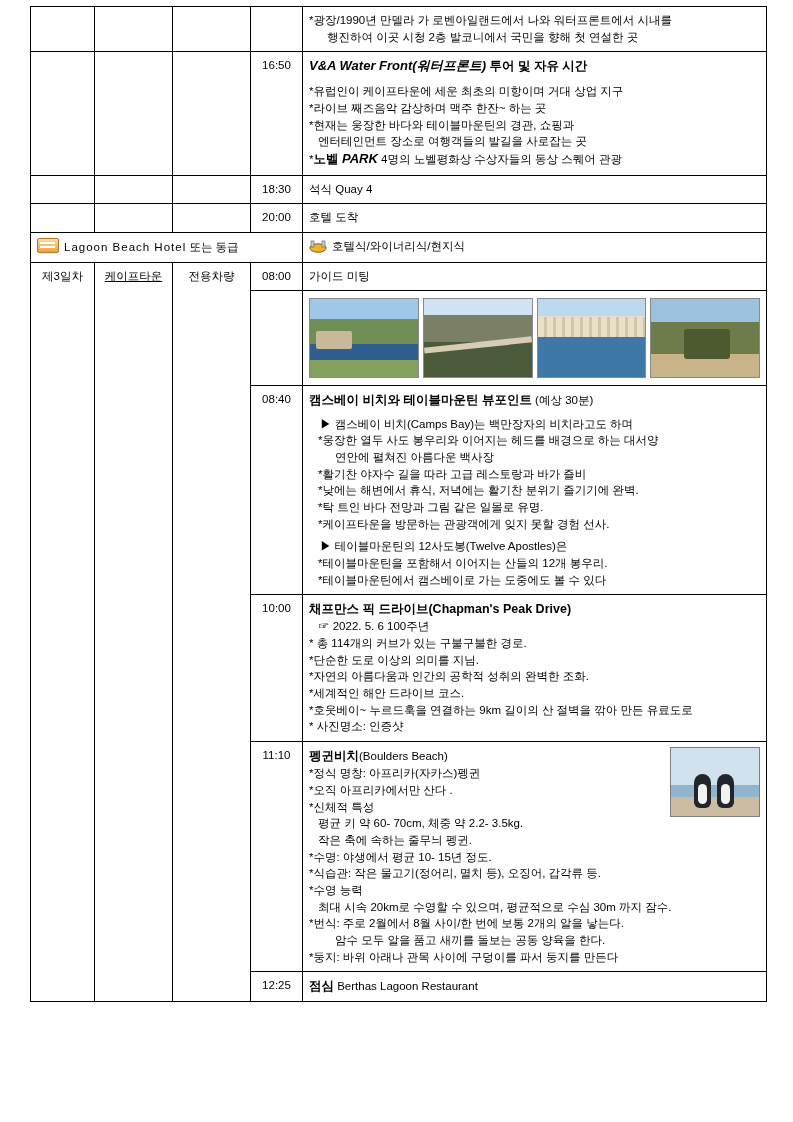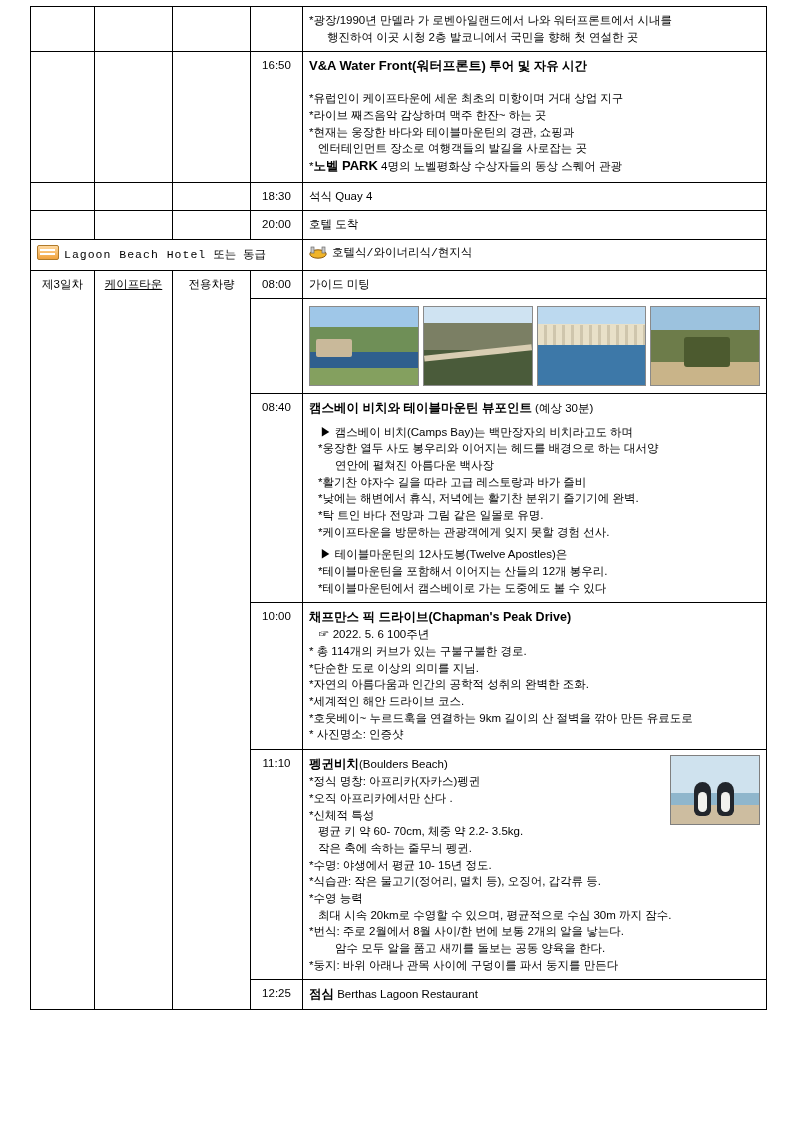--- a/index.html
+++ b/index.html
@@ -45,27 +45,28 @@
   .ind1 { padding-left: 9px; }
   .ind2 { padding-left: 18px; }
   .ind3 { padding-left: 26px; }
 
   .hl-title {
     font-weight: bold;
     font-size: 12.5px;
   }
   .hl-ital {
     font-weight: bold;
+    font-style: italic;
     font-size: 13px;
   }
   .sp { margin-top: 6px; margin-left: 11px; }
-  .sp-s { margin-top: 14px; }
+  .sp-s { margin-top: 7px; }
 
   
-  .hotel-row td { padding: 4px 6px; font-family: Liberation Mono, monospace; }
+  .hotel-row td { padding: 4px 6px; }
   .hotel-label {
     display: inline-block;
     letter-spacing: 1px;
   }
   .icon-box {
     display: inline-block;
     width: 20px;
     height: 13px;
     border: 1px solid #b07a2a;
     background: linear-gradient(#ffd9a0, #f0a23c);

